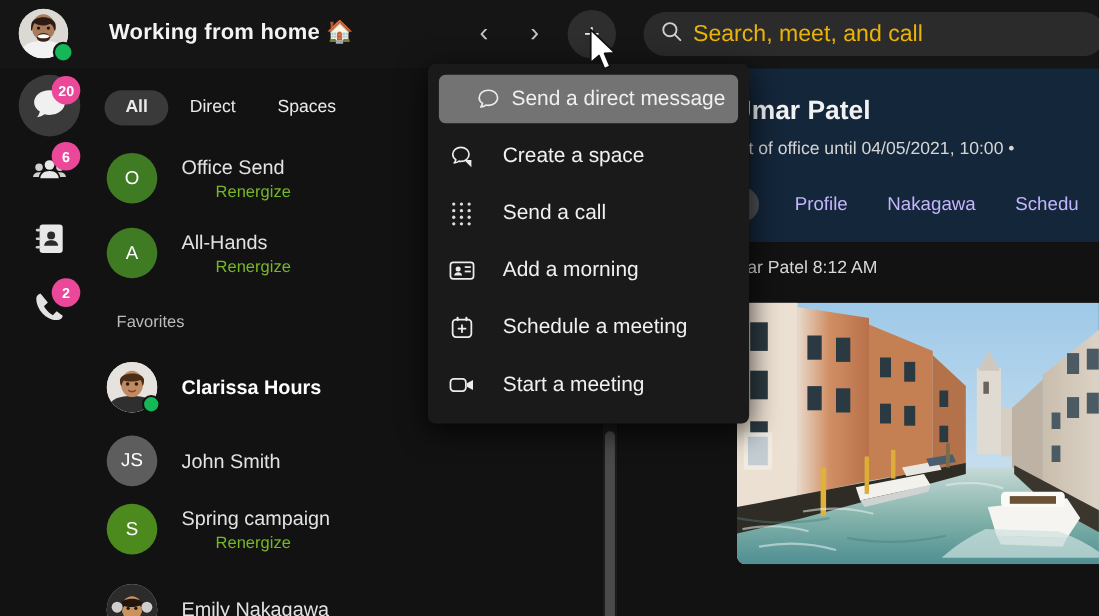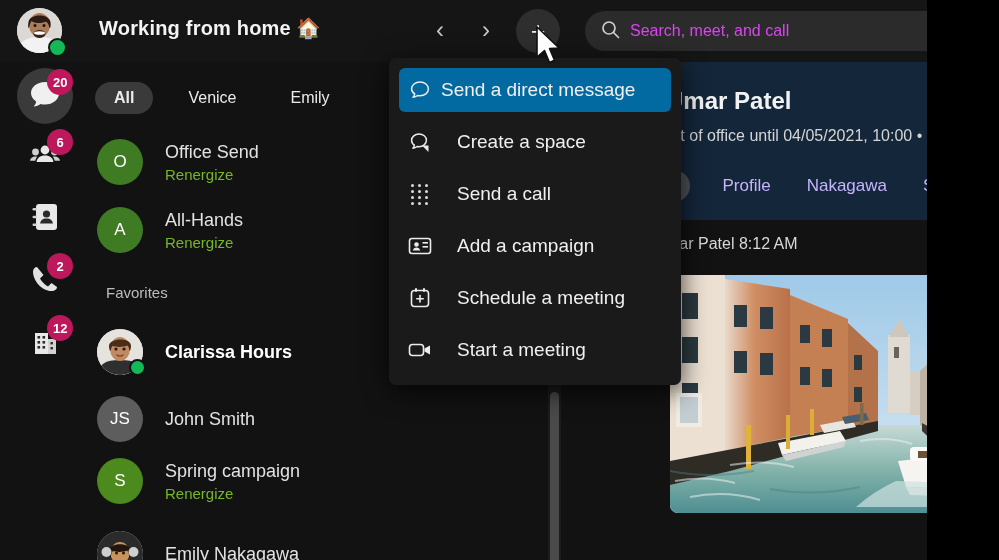--- a/index.html
+++ b/index.html
@@ -4,21 +4,21 @@
 <style>
   * { box-sizing: border-box; margin: 0; padding: 0; }
   html, body {
     width: 999px; height: 560px;
     background: #000;
     font-family: "Liberation Sans", sans-serif;
     overflow: hidden;
   }
   #app {
     position: relative;
-    width: 927px; height: 560px;
+    width: 999px; height: 560px;
     background: #121212;
     overflow: hidden;
   }
 
   
   .topbar {
     position: absolute; left: 0; top: 0; width: 999px; height: 62px;
     background: #151515;
     display: flex; align-items: center;
   }
@@ -59,21 +59,21 @@
     cursor: pointer;
   }
   .searchbar {
     position: absolute; left: 585px; top: 11px;
     width: 420px; height: 40px; border-radius: 20px;
     background: #2b2b2b;
     display: flex; align-items: center; gap: 10px;
     padding-left: 16px;
   }
   .search-placeholder {
-    font-size: 16px; color: #d946ef; white-space: nowrap;
+    font-size: 21px; color: #eab308; white-space: nowrap;
   }
 
   
   .rail {
     position: absolute; left: 0; top: 62px; width: 86px; height: 498px;
     background: #121212;
   }
   .rail-item {
     position: absolute; left: 14px;
     width: 62px; height: 58px;
@@ -83,33 +83,33 @@
   .rail-item.active::before {
     content: ""; position: absolute; left: 3px; top: 0;
     width: 56px; height: 56px; border-radius: 50%;
     background: #3a3a3a;
   }
   .rail-glyph { position: relative; z-index: 2; color: #e4e4e4; }
   .badge {
     position: absolute; z-index: 3;
     left: 33px; top: 1px;
     min-width: 26px; height: 26px; padding: 0 6px;
-    border-radius: 13px; background: #be185d;
+    border-radius: 13px; background: #ec4899;
     color: #fff; font-size: 13px; font-weight: bold;
     display: flex; align-items: center; justify-content: center;
   }
 
   
   .list-panel {
     position: absolute; left: 86px; top: 62px; width: 462px; height: 498px;
     background: #121212;
   }
   .filter-row {
     position: absolute; left: 9px; top: 20px;
-    display: flex; align-items: center; gap: 16px;
+    display: flex; align-items: center; gap: 0;
   }
   .filter-pill {
     padding: 7px 19px; border-radius: 17px;
     font-size: 16px; color: #eaeaea; cursor: pointer; white-space: nowrap;
   }
   .filter-pill.active { background: #3a3a3a; font-weight: bold; }
 
   .row {
     position: absolute; left: 11px; width: 440px; height: 64px;
     display: flex; align-items: center; cursor: pointer;
@@ -122,21 +122,21 @@
   }
   .row-av .pic { width: 46px; height: 46px; border-radius: 50%; overflow: hidden; background: #cfcac6; }
   .row-av .dot {
     position: absolute; right: -3px; bottom: -1px;
     width: 17px; height: 17px; border-radius: 50%;
     background: #15b857; border: 2px solid #121212;
   }
   .row-text { margin-left: 22px; }
   .row-title { font-size: 18px; color: #e2e2e2; white-space: nowrap; }
   .row-title.bold { font-weight: bold; color: #fff; }
-  .row-sub { font-size: 15px; color: #76b728; margin-top: 3px; }
+  .row-sub { font-size: 15px; color: #76b728; margin-top: 3px; margin-left: 31px; }
   .section-label {
     position: absolute; left: 20px;
     font-size: 15px; color: #bdbdbd;
   }
 
   
   .vscroll {
     position: absolute; left: 548px; top: 62px;
     width: 13px; height: 498px; background: #1c1c1c;
   }
@@ -195,21 +195,21 @@
     z-index: 50;
     padding-top: 10px;
   }
   .menu-item {
     position: relative;
     margin: 0 10px; height: 44px;
     display: flex; align-items: center;
     border-radius: 6px; cursor: pointer;
   }
   .menu-item + .menu-item { margin-top: 8px; gap: 16px; }
-  .menu-item.highlight { background: #0369a1; }
+  .menu-item.highlight { background: #737373; padding-left: 24px; }
   .menu-ico {
     width: 42px; display: flex; align-items: center; justify-content: center;
     color: #e6e6e6; flex: none;
   }
   .menu-label { font-size: 19px; color: #f0f0f0; white-space: nowrap; }
 
   
   .cursor { position: absolute; left: 534px; top: 25px; z-index: 99; }
 
   .dialpad { display: grid; grid-template-columns: repeat(3, 4px); gap: 3px; }
@@ -297,47 +297,28 @@
 
     <div class="rail-item" style="top:190px">
       <span class="rail-glyph">
         <svg width="30" height="30" viewBox="0 0 30 30">
           <path d="M7 3c-2 0-4 2-4 4.5C3 17 12 27 21.5 27 25 27 27 25 27 23l-5.5-4-3.5 3.5c-3-1.5-6.5-5-8-8L13.5 11 7 3z" fill="#e2e2e2"></path>
         </svg>
       </span>
       <span class="badge">2</span>
     </div>
 
-    <div class="rail-item" style="top:252px">
-      <span class="rail-glyph">
-        <svg width="28" height="30" viewBox="0 0 28 30">
-          <path d="M4 7h13v21H4z" fill="#e8e8e8"></path>
-          <path d="M17 13h8v15h-8z" fill="#d2d2d2"></path>
-          <g fill="#2a2a2a">
-            <rect x="6.5" y="10" width="2.6" height="2.6"></rect>
-              <rect x="11.5" y="10" width="2.6" height="2.6"></rect>
-            <rect x="6.5" y="15" width="2.6" height="2.6"></rect>
-              <rect x="11.5" y="15" width="2.6" height="2.6"></rect>
-            <rect x="6.5" y="20" width="2.6" height="2.6"></rect>
-              <rect x="11.5" y="20" width="2.6" height="2.6"></rect>
-            <rect x="19.5" y="16" width="2.4" height="2.4"></rect>
-              <rect x="19.5" y="21" width="2.4" height="2.4"></rect>
-          </g>
-        </svg>
-      </span>
-      <span class="badge">12</span>
-    </div>
   </div>
 
   <div class="list-panel">
 
     <div class="filter-row">
       <div class="filter-pill active">All</div>
-      <div class="filter-pill">Venice</div>
-      <div class="filter-pill">Emily</div>
+      <div class="filter-pill">Direct</div>
+      <div class="filter-pill">Spaces</div>
     </div>
 
     <div class="row" style="top:68px">
       <div class="row-av" style="background:#3f7b22">
         <span>O</span>
       </div>
       <div class="row-text">
         <div class="row-title">Office Send</div>
         <div class="row-sub">Renergize</div>
       </div>
@@ -576,21 +557,21 @@
     <div class="menu-item">
       <span class="menu-ico">
         <svg width="24" height="20" viewBox="0 0 24 20">
           <rect x="1.5" y="2.5" width="21" height="15" rx="2.5" fill="none" stroke="#ececec" stroke-width="1.6"></rect>
           <circle cx="8.5" cy="8.5" r="2.3" fill="#ececec"></circle>
           <path d="M4.8 14.5c.4-2 1.9-3 3.7-3s3.3 1 3.7 3z" fill="#ececec"></path>
           <rect x="14.5" y="6" width="5.5" height="1.6" fill="#ececec"></rect>
           <rect x="14.5" y="10" width="5.5" height="1.6" fill="#ececec"></rect>
         </svg>
       </span>
-      <span class="menu-label">Add a campaign</span>
+      <span class="menu-label">Add a morning</span>
     </div>
 
     <div class="menu-item">
       <span class="menu-ico">
         <svg width="22" height="22" viewBox="0 0 22 22">
           <rect x="2.5" y="3.5" width="17" height="16" rx="3" fill="none" stroke="#ececec" stroke-width="1.6"></rect>
           <rect x="6" y="1" width="2" height="4" rx="1" fill="#ececec"></rect>
           <rect x="14" y="1" width="2" height="4" rx="1" fill="#ececec"></rect>
           <line x1="11" y1="8.5" x2="11" y2="15" stroke="#ececec" stroke-width="1.6" stroke-linecap="round"></line>
           <line x1="7.8" y1="11.8" x2="14.2" y2="11.8" stroke="#ececec" stroke-width="1.6" stroke-linecap="round"></line>

